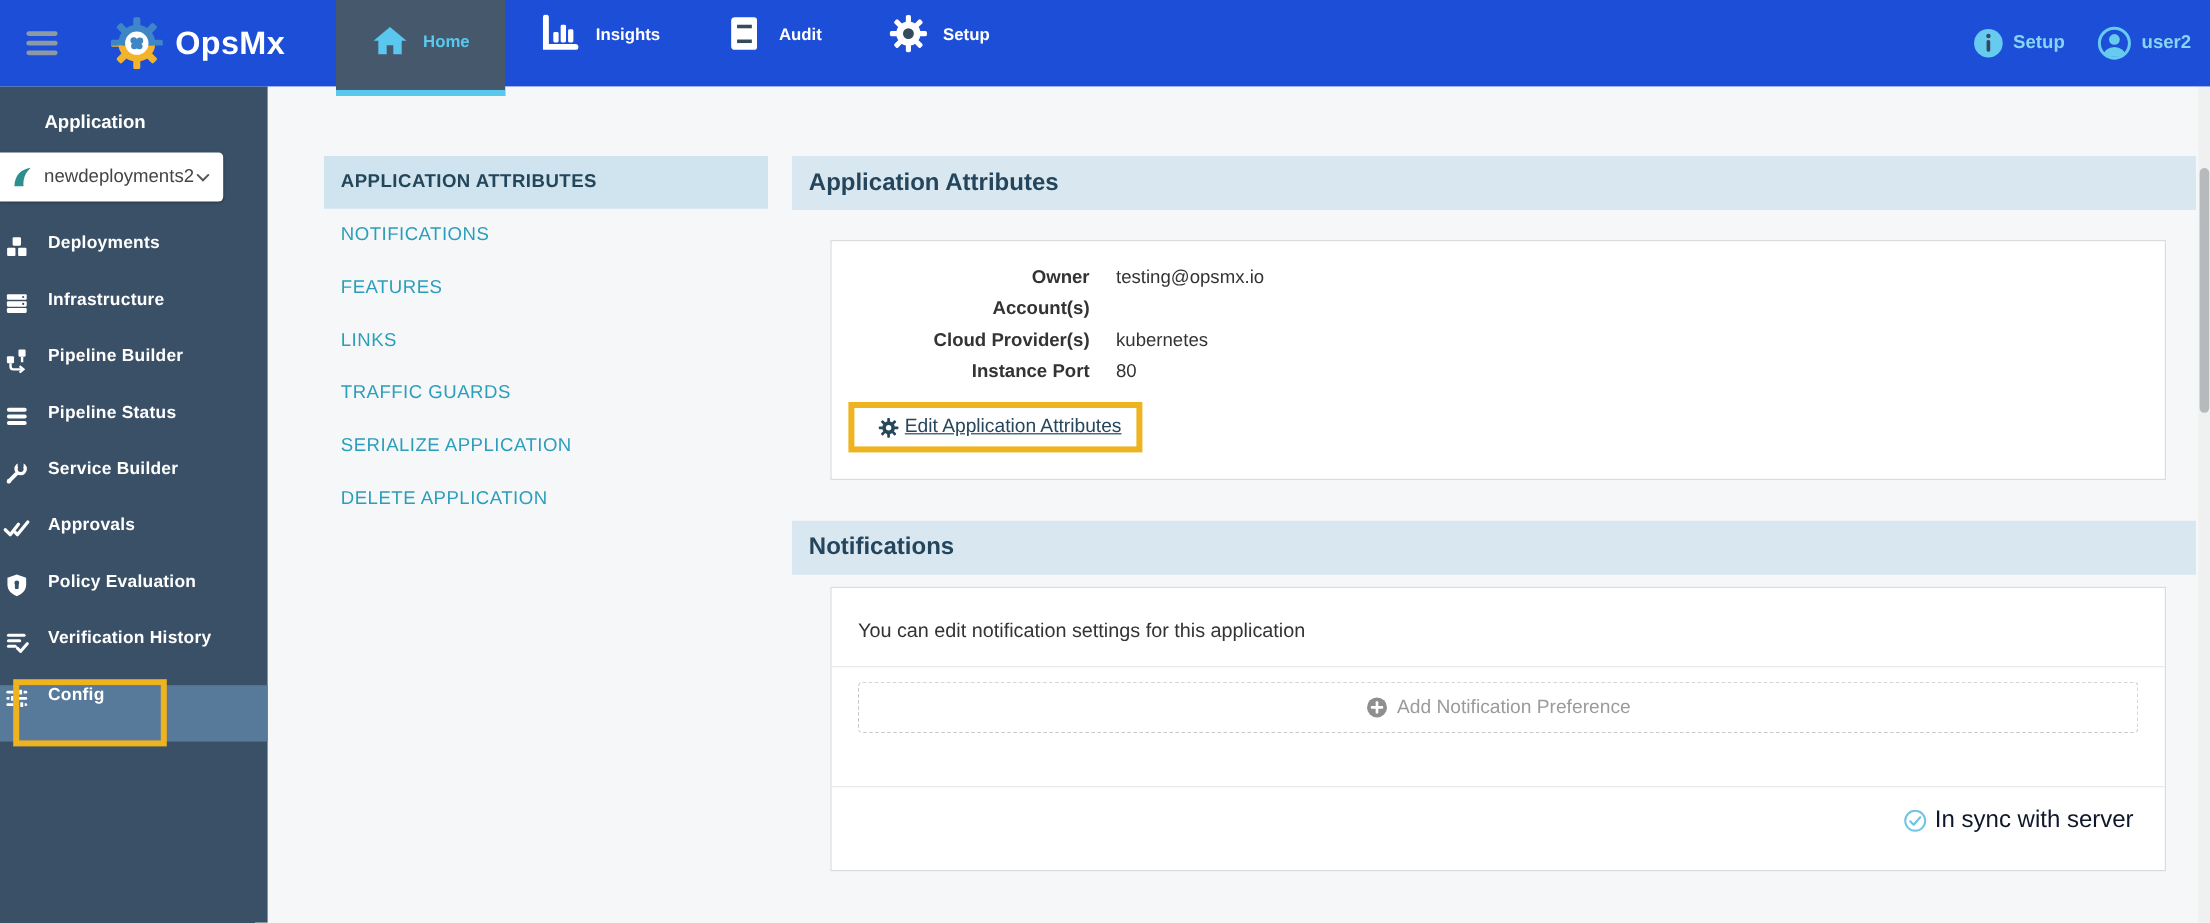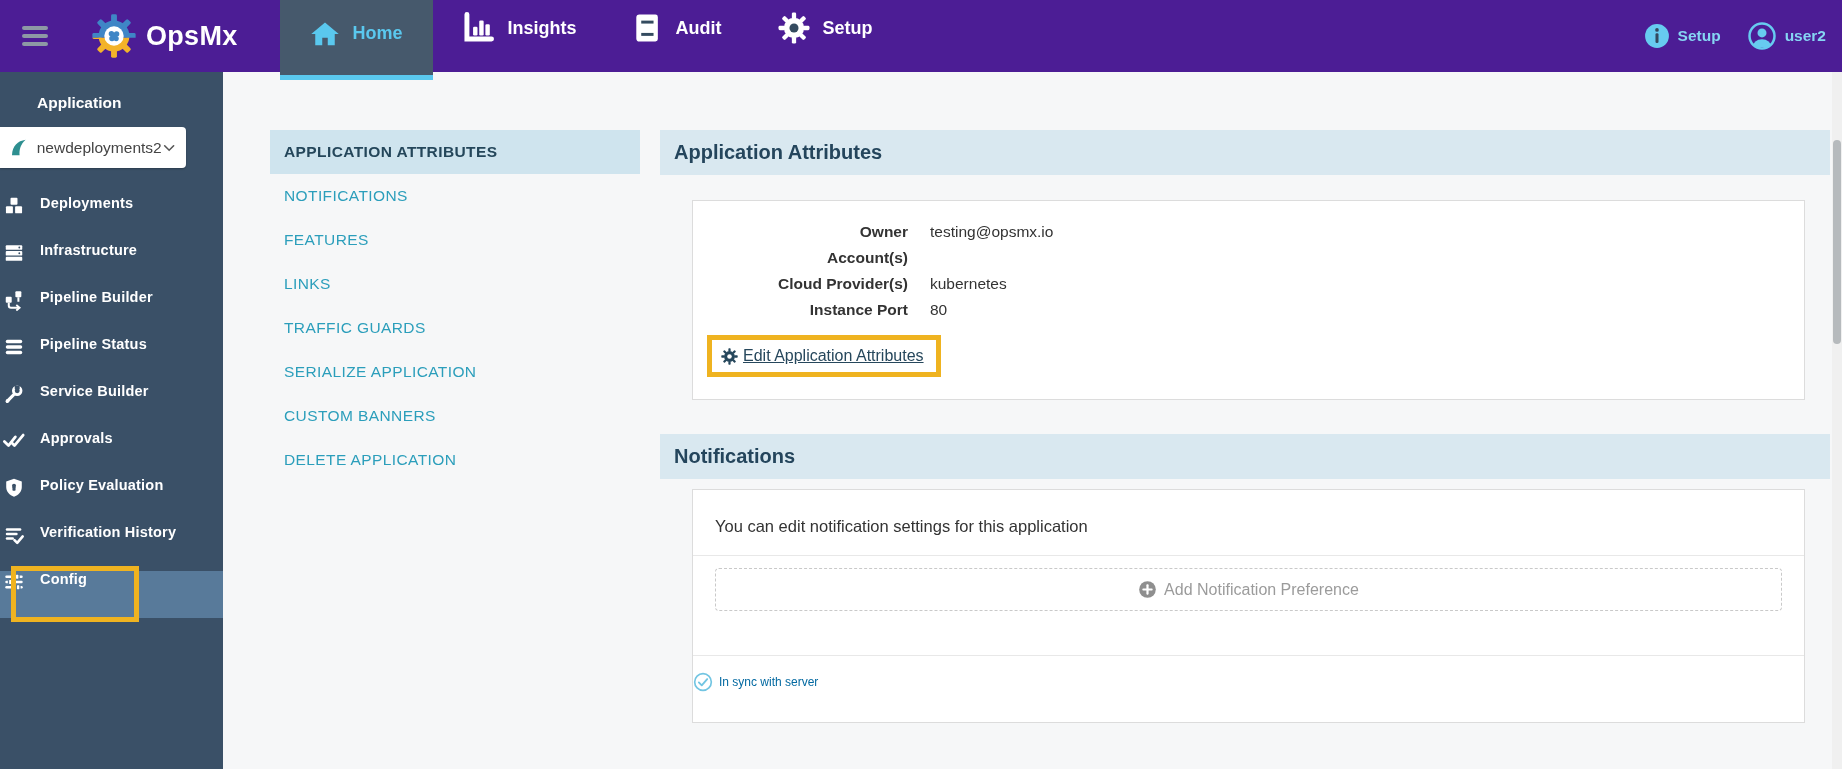--- a/index.html
+++ b/index.html
@@ -1,28 +1,28 @@
 <!DOCTYPE html>
 <html><head>
 <meta charset="utf-8">
 <style>
   * { margin:0; padding:0; box-sizing:border-box; }
   html,body { width:1842px; height:769px; overflow:hidden; }
   body { font-family:"Liberation Sans","DejaVu Sans",sans-serif; background:#f6f7f8; position:relative; }
 
   
-  .topnav { position:absolute; left:0; top:0; width:1842px; height:72px; background:#4c1d95; z-index:20; display:flex; align-items:center; }
+  .topnav { position:absolute; left:0; top:0; width:1842px; height:72px; background:#1d4ed8; z-index:20; display:flex; align-items:center; }
   .hamburger { width:26px; height:20px; margin-left:22px; display:flex; flex-direction:column; justify-content:space-between; cursor:pointer; }
   .hamburger span { display:block; height:4px; border-radius:2px; background:#8d99a5; }
   .brand { display:flex; align-items:center; margin-left:44px; }
   .brand .logo { width:44px; height:44px; }
   .brand .brand-name { color:#ffffff; font-size:27px; font-weight:bold; margin-left:10px; letter-spacing:.3px; }
   .tabs { display:flex; align-items:flex-start; height:88px; margin-left:42px; }
   .tab { display:flex; align-items:center; height:72px; padding:0 28px; cursor:pointer; }
-  .tab .tab-label { color:#ffffff; font-size:18px; font-weight:bold; margin-left:13px; }
+  .tab .tab-label { color:#ffffff; font-size:14px; font-weight:bold; margin-left:13px; }
   .tab.active { height:88px; background:#46596c; border-bottom:5px solid #5ac8ee; padding:0 30px; }
   .tab.active .tab-label { color:#5ac8ee; }
   .nav-right { margin-left:auto; display:flex; align-items:center; margin-right:16px; height:72px; }
   .nav-util { display:flex; align-items:center; margin-left:26px; cursor:pointer; }
   .nav-util .util-label { color:#86d5f3; font-size:15.5px; font-weight:bold; margin-left:8px; }
 
   
   .sidebar { position:absolute; left:0; top:72px; width:223px; height:697px; background:#3a5067; z-index:10; }
   .side-section-label { color:#ffffff; font-size:15.5px; font-weight:bold; padding:22px 0 0 37px; }
   .app-select { margin-top:15px; width:186px; height:41px; background:#ffffff; border-radius:0 4px 4px 0; display:flex; align-items:center; padding:0 10px 0 9px; cursor:pointer; box-shadow:0 1px 2px rgba(0,0,0,.25); }
@@ -44,31 +44,31 @@
 
   .main-col { position:absolute; left:427px; top:58px; width:1170px; }
   .section-header { height:45px; background:#d9e8f0; display:flex; align-items:center; padding-left:14px; }
   .section-header .section-title { font-size:20px; font-weight:bold; color:#24455c; }
 
   .panel { background:#ffffff; border:1px solid #dcdcdc; margin:25px 25px 0 32px; }
   .panel-attrs { padding:18px 0 22px 0; }
   .field-row { display:flex; height:26px; align-items:center; }
   .field-label { width:215px; text-align:right; font-weight:bold; color:#333333; font-size:15.5px; }
   .field-value { margin-left:22px; color:#333333; font-size:15.5px; }
-  .edit-wrap { display:inline-block; border:5px solid #efb320; margin:12px 0 0 14px; padding:7px 12px 7px 9px; }
+  .edit-wrap { display:inline-block; border:5px solid #efb320; margin:12px 0 0 14px; padding:7px 12px 7px 20px; }
   .edit-link { display:flex; align-items:center; color:#26475c; font-size:16px; cursor:pointer; }
   .edit-link .edit-label { text-decoration:underline; margin-left:5px; }
 
   .panel-notif { margin-top:10px; padding:0; }
   .notif-desc { padding:27px 0 19px 22px; font-size:16.5px; color:#333333; }
   .divider { border-top:1px solid #e8e8e8; }
   .add-pref { margin:12px 22px 0 22px; height:43px; border:1px dashed #c9c9c9; border-radius:4px; display:flex; align-items:center; justify-content:center; cursor:pointer; }
   .add-pref .add-label { color:#9b9b9b; font-size:16px; margin-left:7px; }
   .notif-foot-gap { height:44px; }
-  .sync-row { display:flex; align-items:center; padding:16px 26px 30px 0; color:#0369a1; font-size:12px; }
+  .sync-row { display:flex; justify-content:flex-end; align-items:center; padding:16px 26px 30px 0; color:#0f172a; font-size:20px; }
   .sync-row .sync-label { margin-left:6px; }
 
   
   .scrollbar { position:absolute; right:0; top:72px; width:10px; height:697px; background:#f0f0f0; z-index:15; }
   .scroll-thumb { position:absolute; left:1px; top:68px; width:8px; height:204px; background:#b6babd; border-radius:4px; cursor:pointer; }
 
   svg { display:block; }
 </style>
 </head>
 <body>
@@ -309,21 +309,20 @@
 
 <div class="content">
 
   <div class="subnav">
     <div class="subnav-item selected">APPLICATION ATTRIBUTES</div>
     <div class="subnav-item">NOTIFICATIONS</div>
     <div class="subnav-item">FEATURES</div>
     <div class="subnav-item">LINKS</div>
     <div class="subnav-item">TRAFFIC GUARDS</div>
     <div class="subnav-item">SERIALIZE APPLICATION</div>
-    <div class="subnav-item">CUSTOM BANNERS</div>
     <div class="subnav-item">DELETE APPLICATION</div>
   </div>
 
   <div class="main-col">
 
     <div class="section-header">
       <span class="section-title">Application Attributes</span>
     </div>
 
     <div class="panel panel-attrs">

